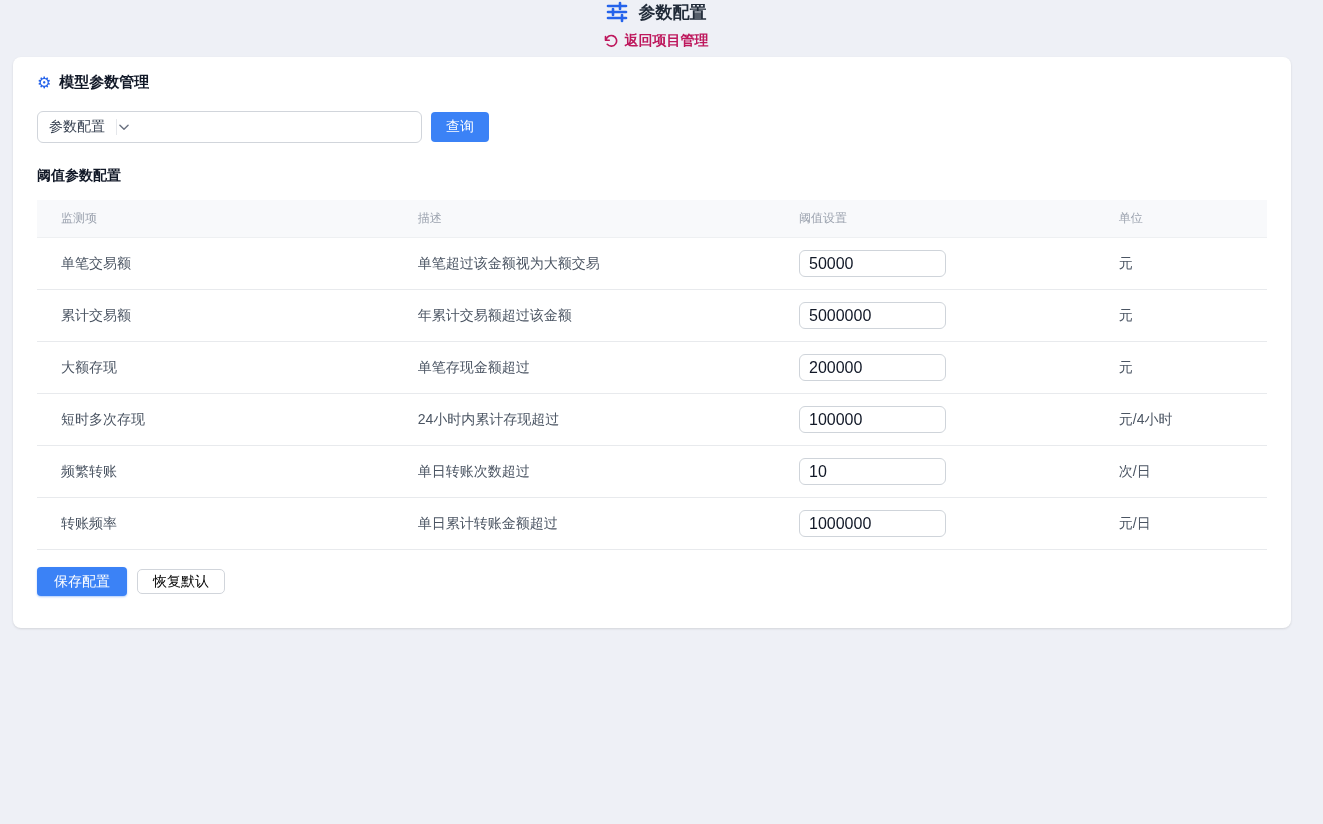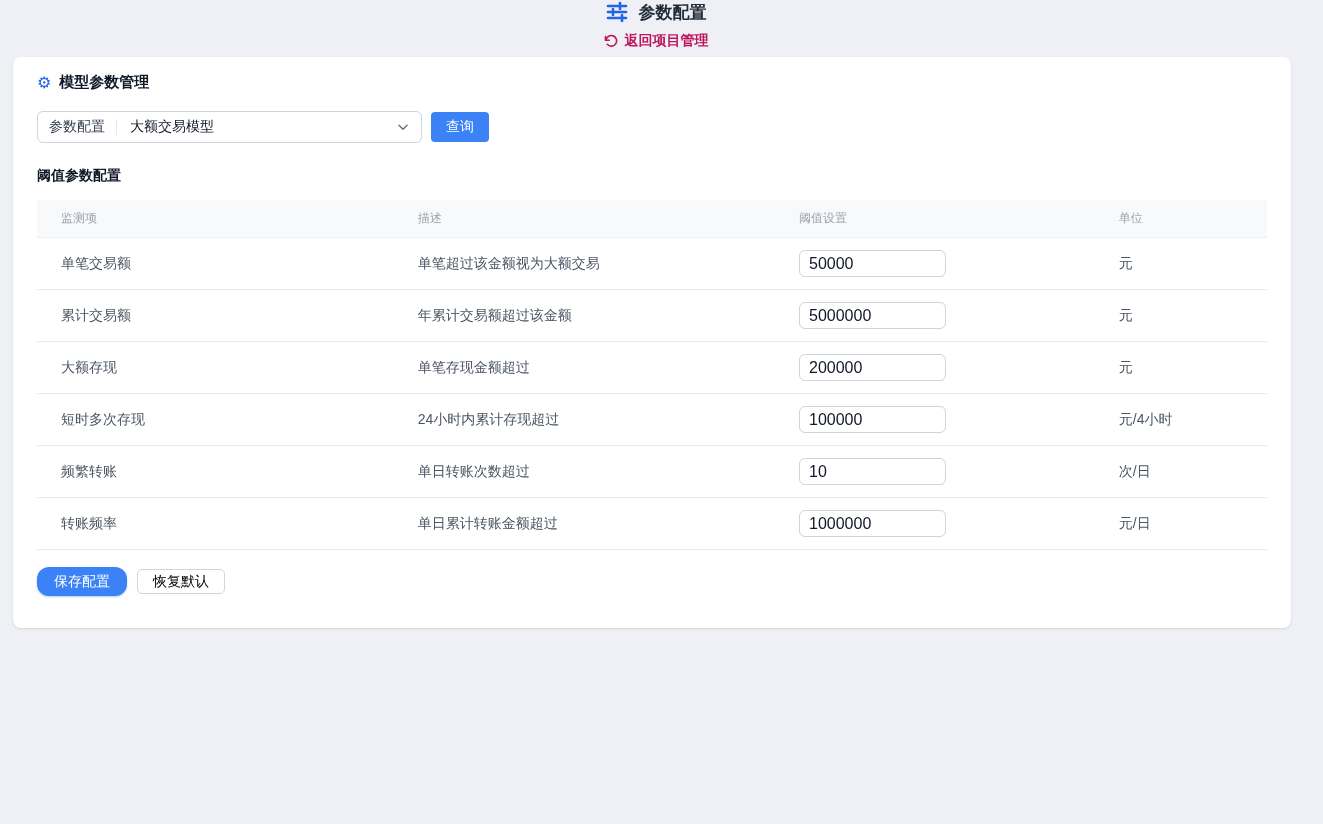--- a/index.html
+++ b/index.html
@@ -90,21 +90,21 @@
     border: 1px solid #cfd4da; border-radius: 6px;
     padding: 0 9px;
     font-size: 16px; color: #111827;
     font-family: inherit;
     outline: none;
     background: #fff;
   }
 
   
   .actions { display: flex; align-items: center; gap: 10px; margin-top: 17px; }
-  .save-btn { height: 29px; padding: 0 17px; border-radius: 12px; box-shadow: 0 1px 2px rgba(59,130,246,0.4); }
+  .save-btn { height: 29px; padding: 0 17px; border-radius: 4px; box-shadow: 0 1px 2px rgba(59,130,246,0.4); }
   .btn-secondary {
     background: #ffffff; color: #000000;
     border: 1px solid #d1d5db; border-radius: 5px;
     height: 25px; padding: 0 15px;
   }
 </style>
 </head>
 <body>
 
 <div class="topbar">
@@ -132,21 +132,20 @@
 
   <div class="card-header">
     <span class="gear-icon">⚙</span>
     <span class="card-title">模型参数管理</span>
   </div>
 
   <div class="filter-row">
     <div class="select-control">
       <span class="select-label">参数配置</span>
       <span class="select-divider"></span>
-      <span class="select-value">大额交易模型</span>
       <svg class="chevron-icon" viewBox="0 0 24 24" fill="none" stroke="currentColor" stroke-width="2.4" stroke-linecap="round" stroke-linejoin="round">
         <polyline points="5 9 12 16 19 9"></polyline>
       </svg>
     </div>
     <button class="btn btn-primary query-btn">查询</button>
   </div>
 
   <div class="table-title">阈值参数配置</div>
 
   <table class="threshold">

